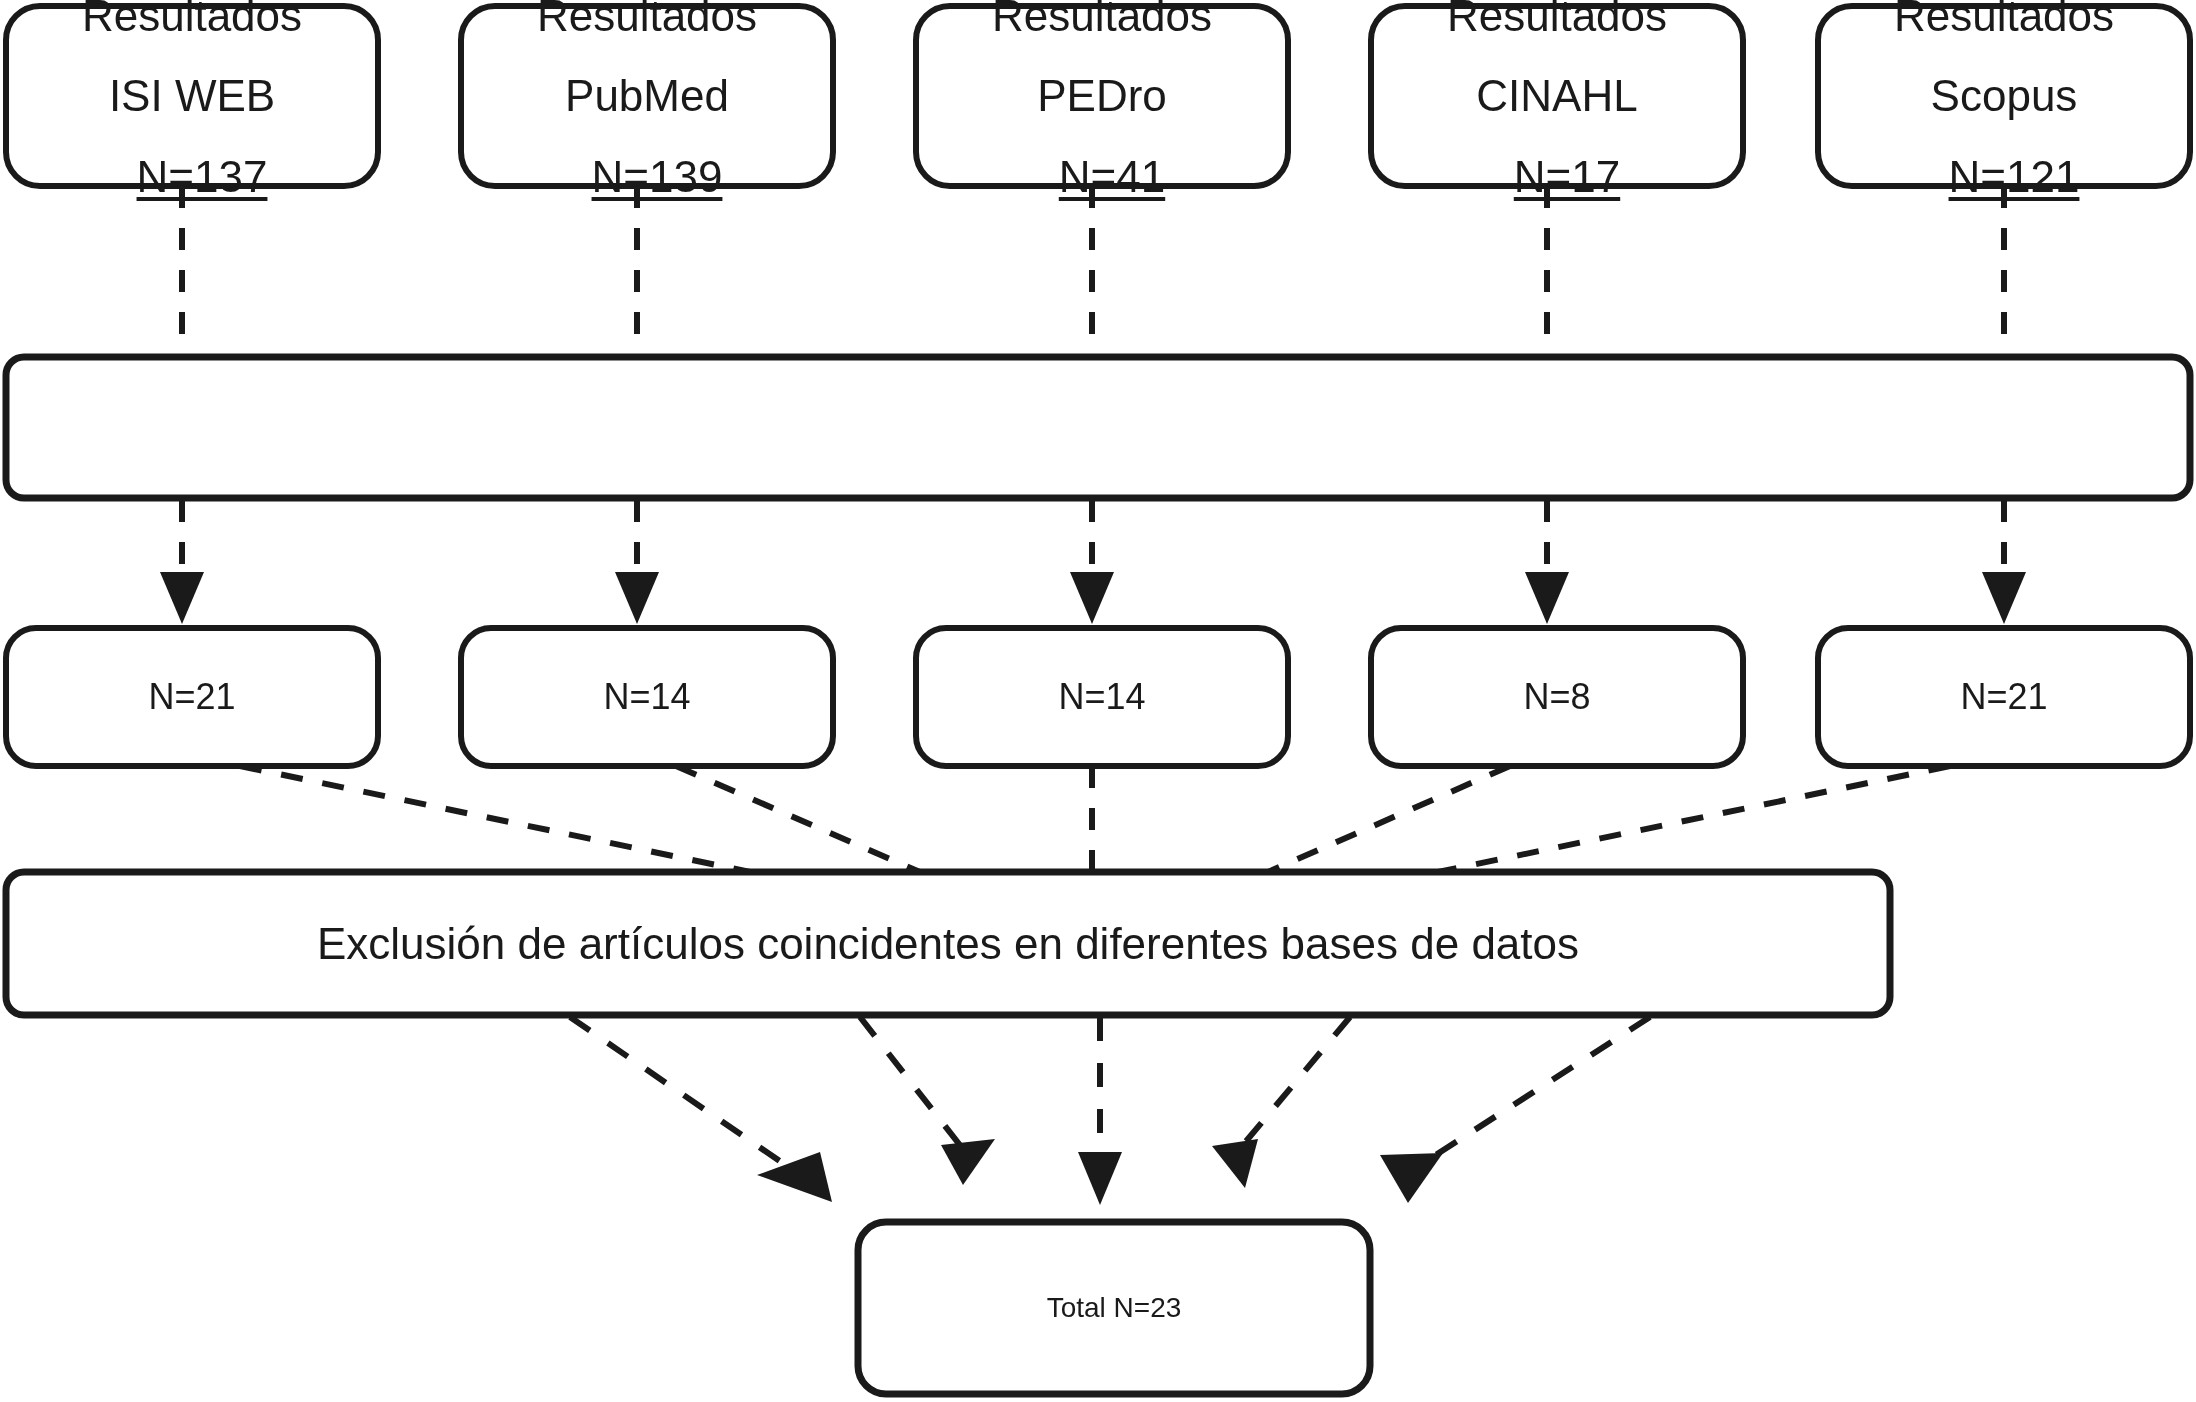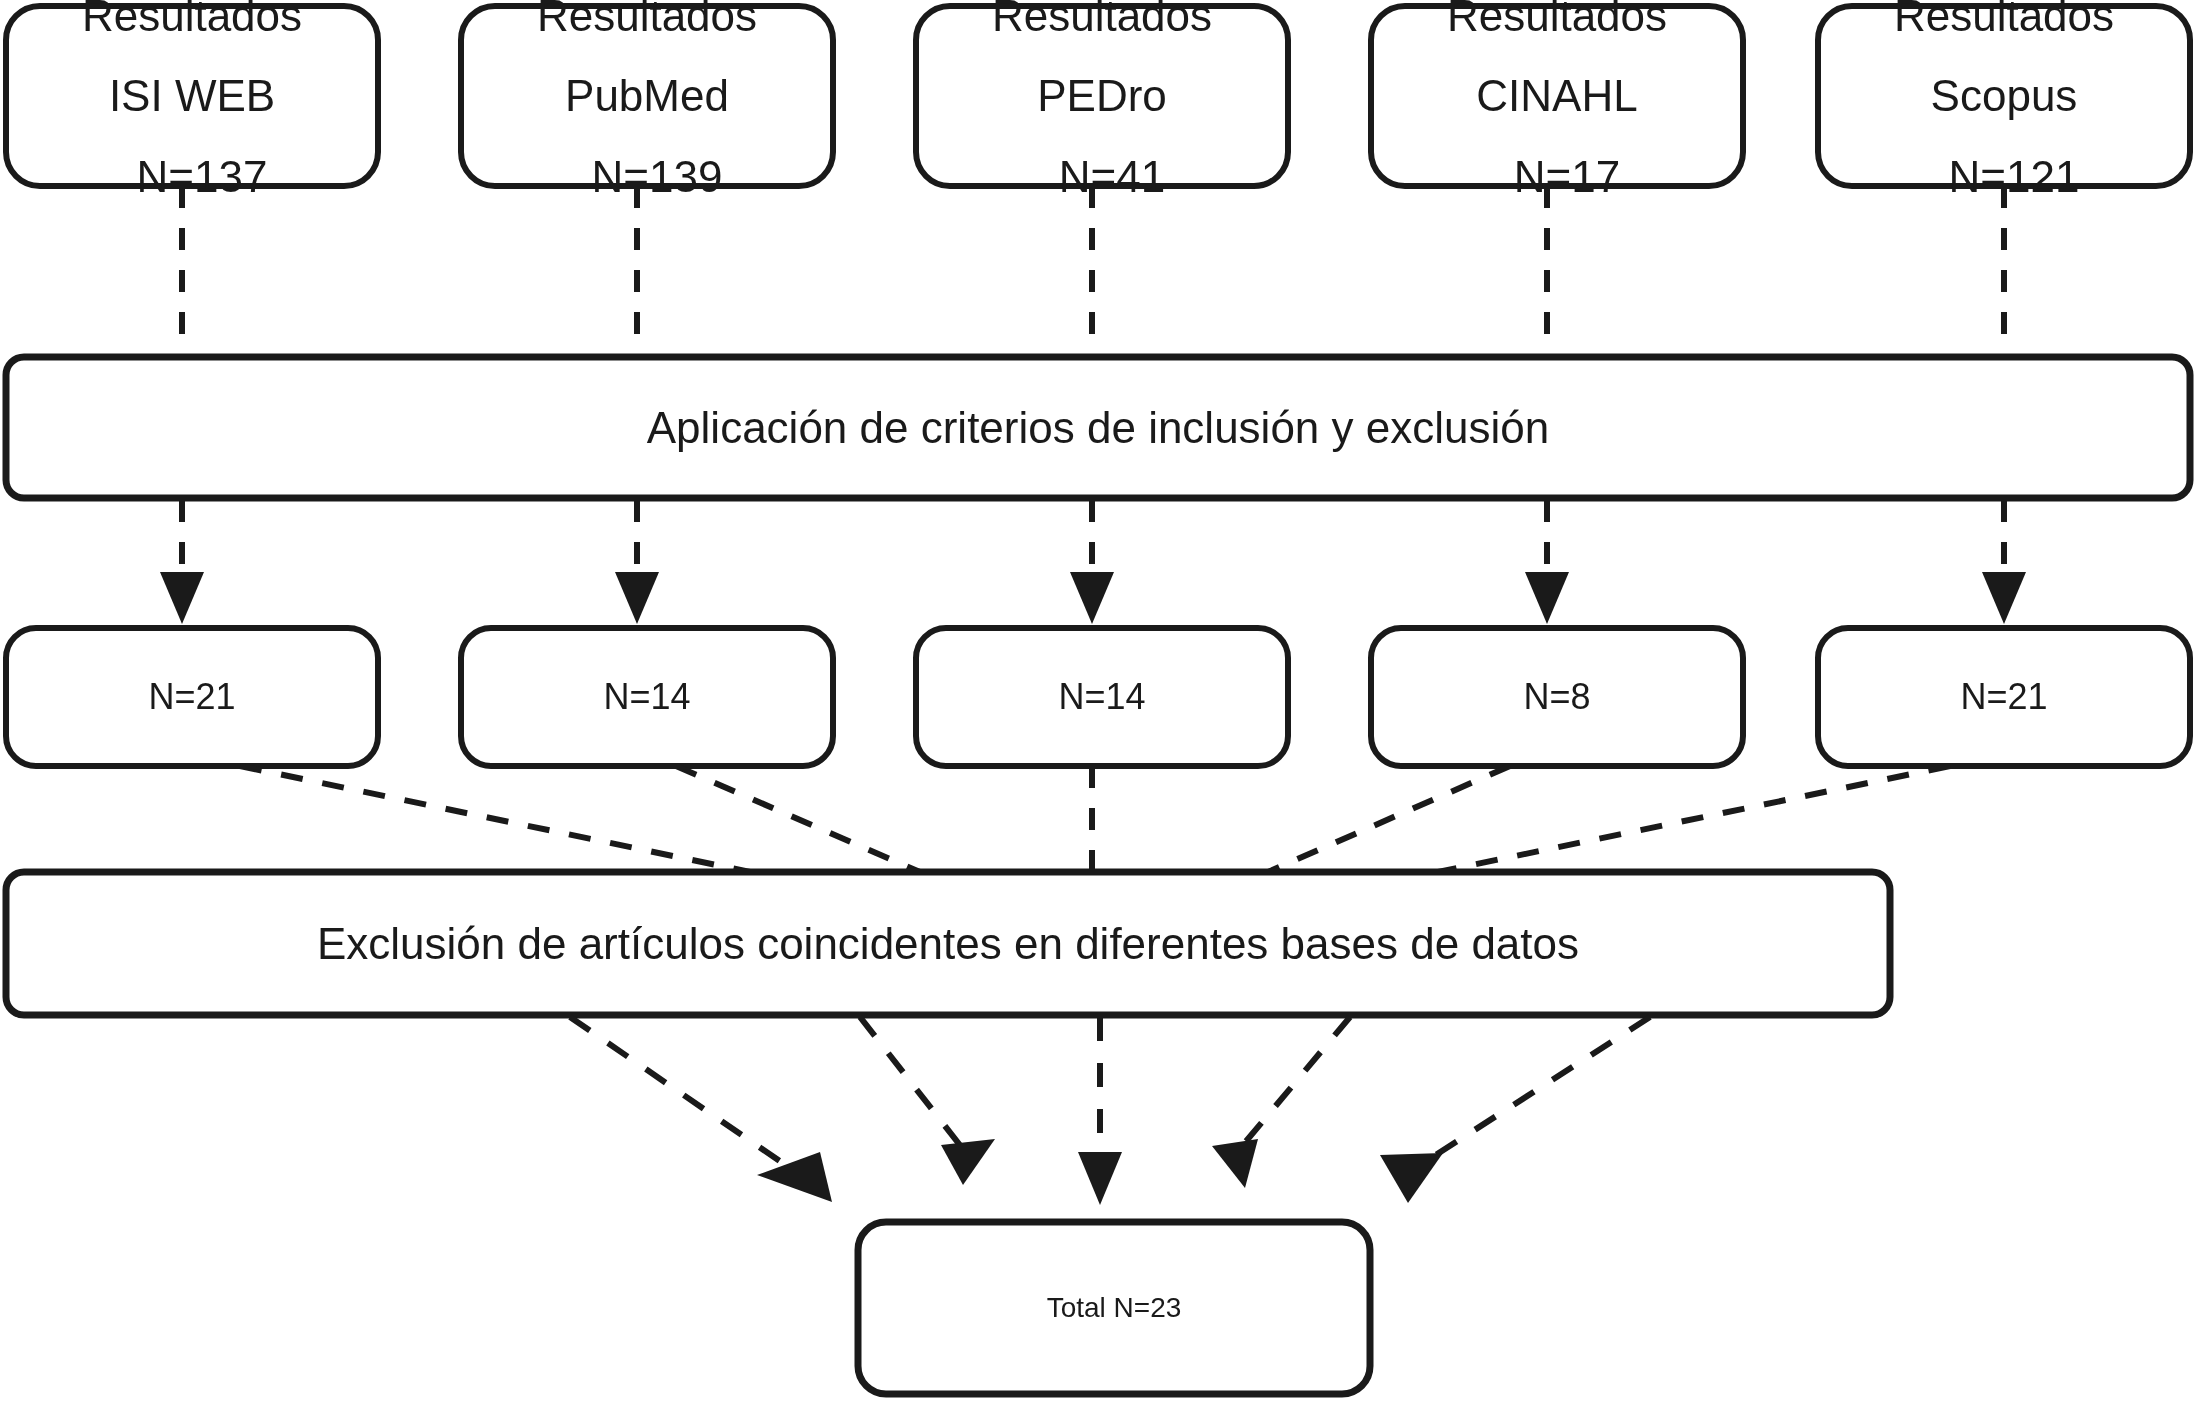--- a/index.html
+++ b/index.html
@@ -12,21 +12,21 @@
     display:flex;
     flex-direction:column;
     align-items:center;
     justify-content:center;
     text-align:center;
     color:#1a1a1a;
     pointer-events:none;
     gap:33px;
   }
   .src-box-label{font-size:44px;line-height:1.08;}
-  .src-box-label .nline{text-underline-offset:5px;margin-left:20px;}
+  .src-box-label .nline{text-decoration:underline;text-underline-offset:5px;margin-left:20px;}
   .count-box-label{font-size:36px;}
   .bar-label{font-size:44px;}
   .total-label{font-size:28px;}
 </style>
 </head>
 <body>
 
 <div id="stage">
 
   <svg id="svgroot" viewBox="0 0 2196 1402" xmlns="http://www.w3.org/2000/svg">
@@ -123,23 +123,20 @@
     <span>CINAHL</span>
     <span class="nline">N=17</span>
   </div>
 
   <div class="boxlabel src-box-label" style="left:1818px;top:6px;width:372px;height:180px;">
     <span>Resultados</span>
     <span>Scopus</span>
     <span class="nline">N=121</span>
   </div>
 
-  <div class="boxlabel bar-label" style="left:6px;top:357px;width:2184px;height:141px;">
-    <span>Aplicación de criterios de inclusión y exclusión</span>
-  </div>
 
   <div class="boxlabel count-box-label" style="left:6px;top:628px;width:372px;height:138px;">
     <span>N=21</span>
   </div>
   <div class="boxlabel count-box-label" style="left:461px;top:628px;width:372px;height:138px;">
     <span>N=14</span>
   </div>
   <div class="boxlabel count-box-label" style="left:916px;top:628px;width:372px;height:138px;">
     <span>N=14</span>
   </div>

